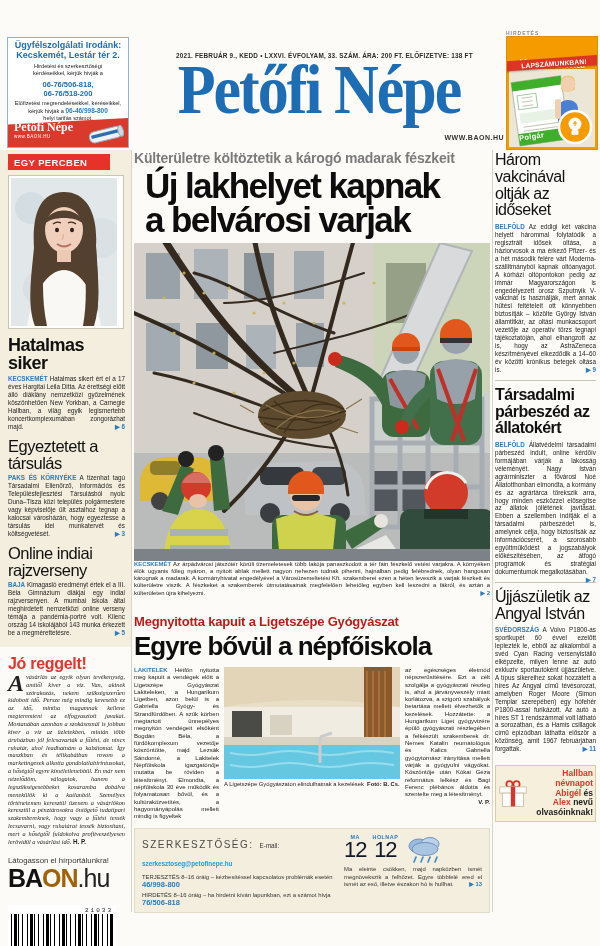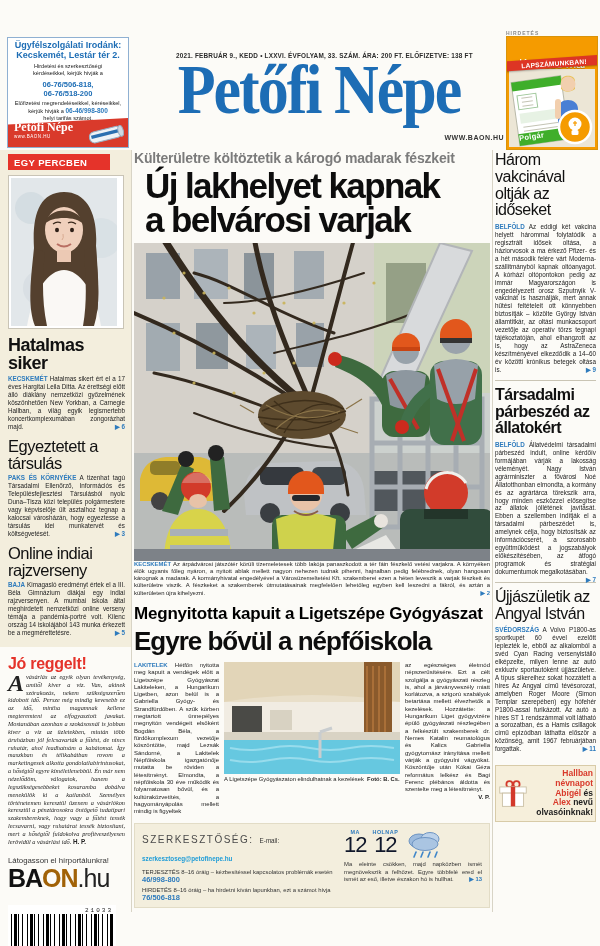--- a/index.html
+++ b/index.html
@@ -51,21 +51,21 @@
   .baon .hu{font-weight:normal;color:#222;}
   .barcode{margin:14px 6px 0 8px;background:#fff;width:108px;padding:2px 3px;box-sizing:border-box;}
   .bc-top{font-size:6px;text-align:right;letter-spacing:2px;font-family:"Liberation Mono",monospace;}
   .bc-bars{height:36px;background:repeating-linear-gradient(90deg,#000 0 1.5px,#fff 1.5px 3px,#000 3px 6px,#fff 6px 7px,#000 7px 8px,#fff 8px 11px,#000 11px 12.5px,#fff 12.5px 16px);}
 
   .center-col{position:absolute;left:134px;top:150px;width:356px;}
   .kicker{font-size:14px;font-weight:bold;color:#7b7b7b;letter-spacing:-.2px;}
   .headline{font-size:35px;font-weight:bold;color:#0d0d0d;letter-spacing:-1.6px;line-height:.97;margin-top:3px;margin-left:11px;}
   .main-photo{margin-top:6px;width:356px;height:318px;background:#cdd2cf;overflow:hidden;}
   .caption{margin-top:3px;font-size:5.9px;line-height:1.22;text-align:justify;color:#222;}
-  .kicker2{margin-top:7px;font-size:17px;font-weight:bold;color:#000000;letter-spacing:-.2px;}
+  .kicker2{margin-top:17px;font-size:13px;font-weight:bold;color:#b91c1c;letter-spacing:-.2px;}
   .headline2{font-size:26px;font-weight:bold;color:#0d0d0d;letter-spacing:-1px;margin-top:2px;}
   .art2{display:flex;gap:5px;margin-top:5px;}
   .art2 .tcol{width:85px;font-size:6px;line-height:1.22;text-align:justify;color:#222;}
   .art2 .pcol{width:176px;}
   .pool-photo{width:176px;height:112px;background:#e9dfc9;overflow:hidden;}
   .pcap{font-size:5.8px;margin-top:2px;color:#222;}
   .pcap b{font-weight:bold;}
   .sig2{font-weight:bold;}
 
   .footer-strip{margin-top:8px;background:#f3eedd;border:1px solid #e2dcc6;display:flex;padding:5px 7px;box-sizing:border-box;width:356px;}

